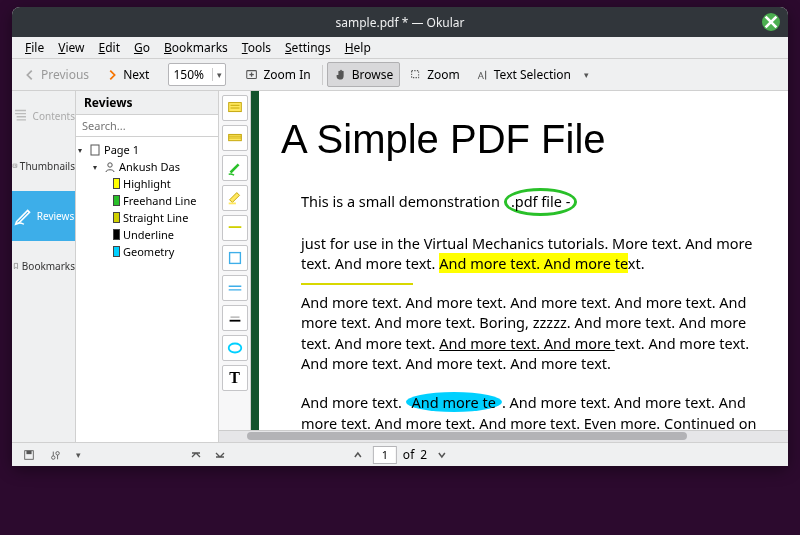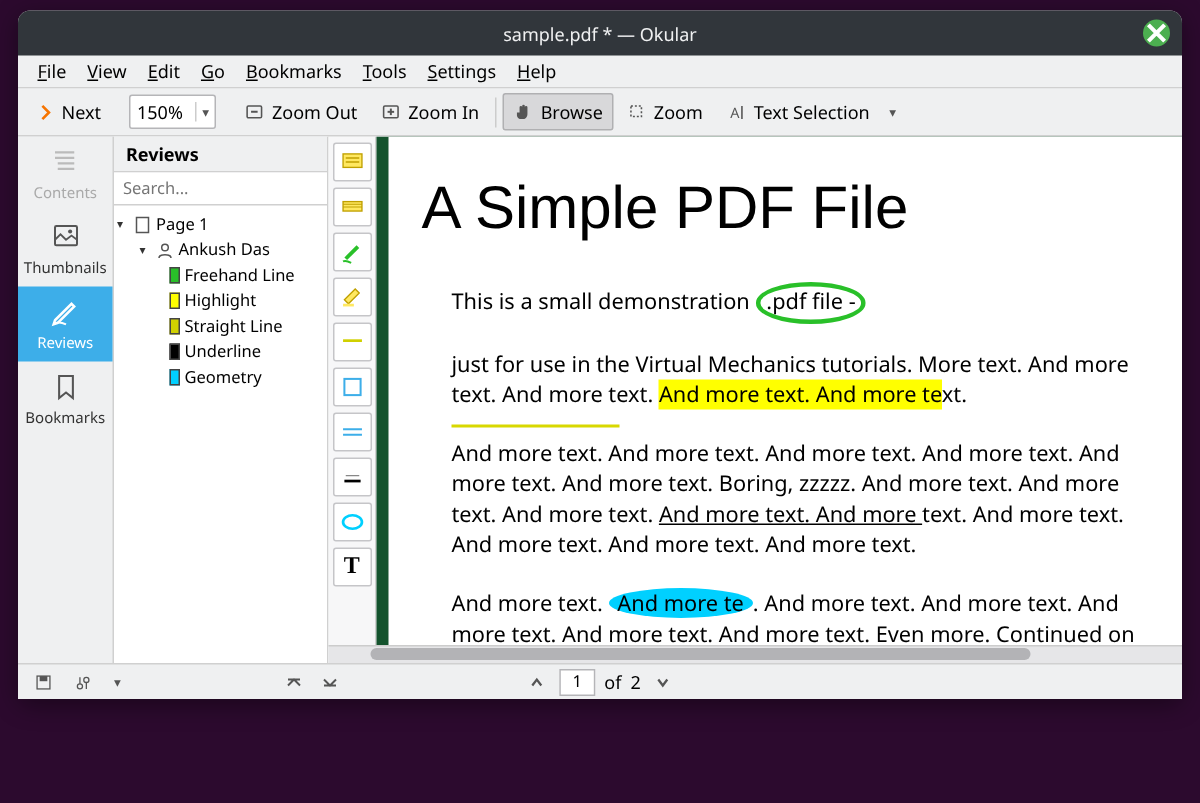--- a/index.html
+++ b/index.html
@@ -25,21 +25,21 @@
 .zoom-combo { display: flex; align-items: center; border: 1px solid #b5b5b8; border-radius: 2px; padding: 2px 4px; font-size: 12px; background: #fff; height: 23px; width: 58px; margin: 0 10px; }
 .zoom-combo .dd { margin-left: auto; font-size: 9px; color: #555; border-left: 1px solid #ccc; padding-left: 4px; }
 .sep { width: 1px; height: 20px; background: #ccc; margin: 0 2px; }
 .dd-arrow { font-size: 9px; color: #555; padding: 4px; }
 
 
 .body { flex: 1; display: flex; overflow: hidden; }
 
 
 .iconbar { width: 64px; background: #eff0f1; border-right: 1px solid #d0d0d0; display: flex; flex-direction: column; }
-.icontab { height: 50px; display: flex; flex-direction: column; align-items: center; justify-content: center; font-size: 10px; gap: 2px; color: #333; }
+.icontab { height: 50px; display: flex; flex-direction: row; align-items: center; justify-content: center; font-size: 10px; gap: 2px; color: #333; }
 .icontab.disabled { color: #aaa; }
 .icontab.active { background: #3daee9; color: #fff; }
 .icontab svg { width: 22px; height: 22px; }
 
 
 .reviews-panel { width: 143px; background: #fff; border-right: 1px solid #d0d0d0; display: flex; flex-direction: column; }
 .reviews-header { height: 24px; background: #eff0f1; border-bottom: 1px solid #d0d0d0; display: flex; align-items: center; padding: 0 8px; font-size: 12px; font-weight: bold; }
 .reviews-search { height: 22px; border: none; border-bottom: 1px solid #d0d0d0; padding: 0 6px; font-size: 11px; outline: none; }
 .reviews-tree { flex: 1; padding: 4px 2px; font-size: 11px; overflow-y: auto; }
 .tree-row { display: flex; align-items: center; gap: 3px; padding: 1px 0; white-space: nowrap; }
@@ -94,36 +94,35 @@
     <span><u>V</u>iew</span>
     <span><u>E</u>dit</span>
     <span><u>G</u>o</span>
     <span><u>B</u>ookmarks</span>
     <span><u>T</u>ools</span>
     <span><u>S</u>ettings</span>
     <span><u>H</u>elp</span>
   </div>
 
   <div class="toolbar">
+    <div class="tbtn disabled">
+      <svg viewBox="0 0 16 16">
+          <path d="M10 3 L5 8 L10 13" stroke="#aaa" stroke-width="2" fill="none"></path>
+        </svg>
+      <span>Previous</span>
+    </div>
     <div class="tbtn">
       <svg viewBox="0 0 16 16">
           <path d="M6 3 L11 8 L6 13" stroke="#f67400" stroke-width="2" fill="none"></path>
         </svg>
       <span>Next</span>
     </div>
     <div class="zoom-combo">
       <span>150%</span>
       <span class="dd">▾</span>
-    </div>
-    <div class="tbtn">
-      <svg viewBox="0 0 16 16">
-          <rect x="2" y="3" width="11" height="9" rx="1" fill="none" stroke="#555" stroke-width="1.2"></rect>
-          <line x1="5" y1="7.5" x2="10" y2="7.5" stroke="#555" stroke-width="1.5"></line>
-        </svg>
-      <span>Zoom Out</span>
     </div>
     <div class="tbtn">
       <svg viewBox="0 0 16 16">
           <rect x="2" y="3" width="11" height="9" rx="1" fill="none" stroke="#555" stroke-width="1.2"></rect>
           <line x1="5" y1="7.5" x2="10" y2="7.5" stroke="#555" stroke-width="1.5"></line>
           <line x1="7.5" y1="5" x2="7.5" y2="10" stroke="#555" stroke-width="1.5"></line>
         </svg>
       <span>Zoom In</span>
     </div>
     <div class="sep"></div>
@@ -200,27 +199,27 @@
           <span class="tree-icon">
               <svg viewBox="0 0 12 12">
                 <circle cx="6" cy="4" r="2.2" fill="none" stroke="#555"></circle>
                 <path d="M2 11 c0 -3 8 -3 8 0" fill="none" stroke="#555"></path>
               </svg>
             </span>
           <span>Ankush Das</span>
         </div>
         <div class="tree-row">
           <span class="indent" style="width:32px"></span>
+          <span class="color-swatch" style="background:#ffff00"></span>
+          <span>Highlight</span>
+        </div>
+        <div class="tree-row">
+          <span class="indent" style="width:32px"></span>
           <span class="color-swatch" style="background:#29c029"></span>
           <span>Freehand Line</span>
-        </div>
-        <div class="tree-row">
-          <span class="indent" style="width:32px"></span>
-          <span class="color-swatch" style="background:#ffff00"></span>
-          <span>Highlight</span>
         </div>
         <div class="tree-row">
           <span class="indent" style="width:32px"></span>
           <span class="color-swatch" style="background:#d0d000"></span>
           <span>Straight Line</span>
         </div>
         <div class="tree-row">
           <span class="indent" style="width:32px"></span>
           <span class="color-swatch" style="background:#000"></span>
           <span>Underline</span>

